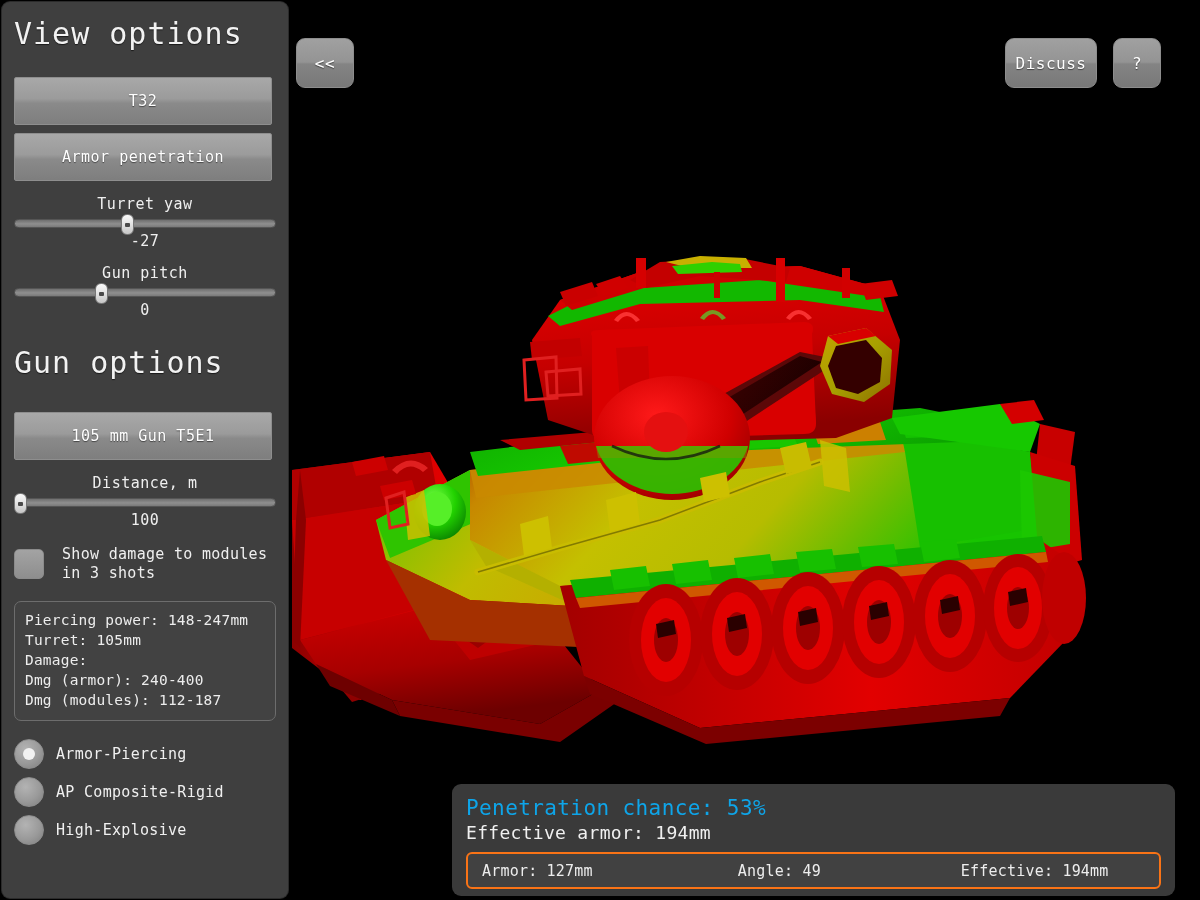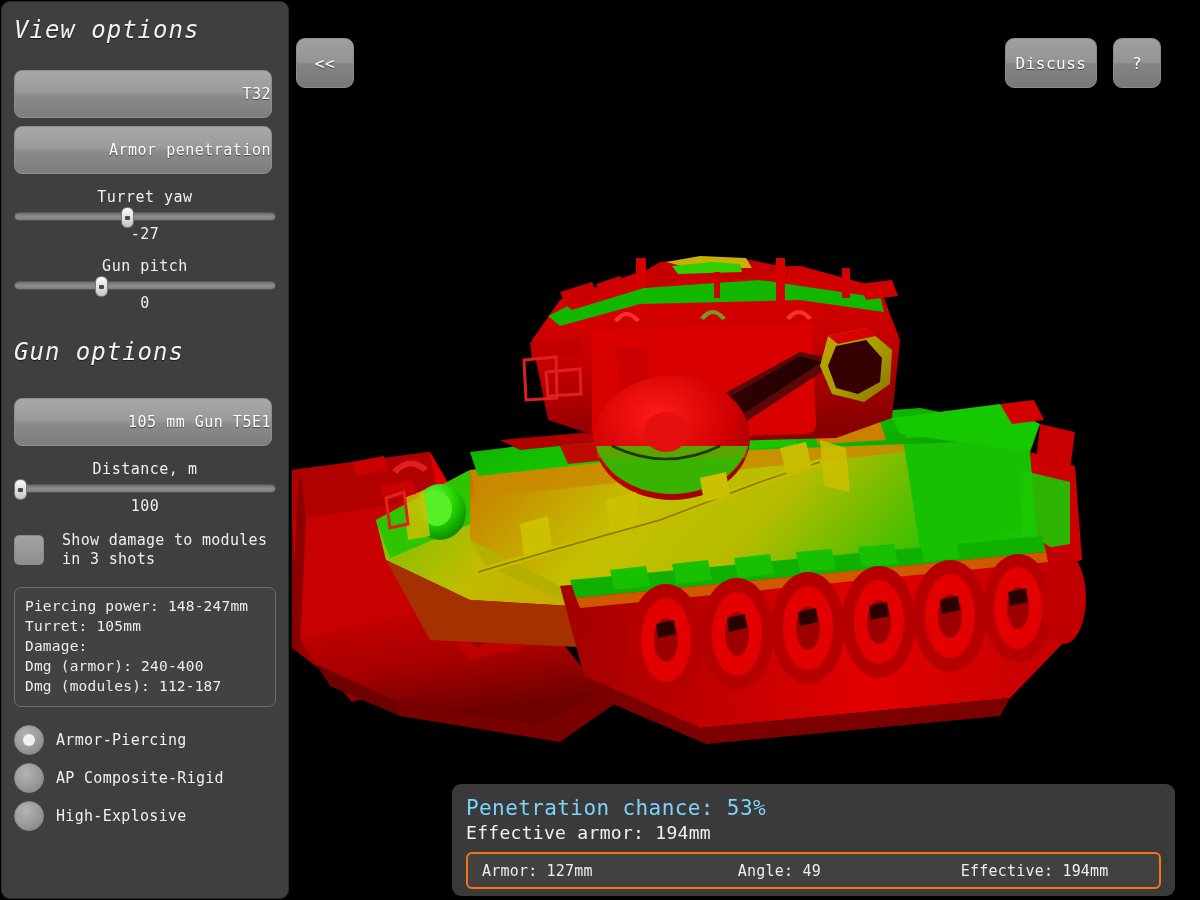--- a/index.html
+++ b/index.html
@@ -36,45 +36,43 @@
     height: 896px;
     background: #3f3f3f;
     border-radius: 8px;
     box-shadow: 0 0 0 1px #2b2b2b;
     padding: 0 12px;
     color: #e8e8e8;
   }
 
   .section-title {
     font-family: "DejaVu Sans Mono", monospace;
-    font-size: 24px;
+    font-size: 30px;
     letter-spacing: 1px;
     color: #f2f2f2;
     padding-top: 8px;
     text-shadow: 0 1px 1px rgba(0,0,0,.6);
-    font-style: italic;
   }
   #view-options-title { margin-top: 6px; }
   #gun-options-title { margin-top: 18px; }
 
   .wide-button {
     display: block;
     width: 258px;
     height: 48px;
     margin-top: 10px;
     border: 1px solid #8e8e8e;
-    border-radius: 8px;
+    border-radius: 2px;
     background: linear-gradient(180deg, #a8a8a8 0%, #9b9b9b 45%, #8a8a8a 55%, #7e7e7e 100%);
     color: #ffffff;
     font-family: "DejaVu Sans Mono", monospace;
     font-size: 15px;
     letter-spacing: .5px;
     cursor: pointer;
     text-shadow: 0 1px 1px rgba(0,0,0,.5);
-    text-align: right;
   }
   #tank-select-button { margin-top: 26px; }
   #mode-select-button { margin-top: 8px; }
   #gun-select-button  { margin-top: 32px; }
 
   .slider-label {
     text-align: center;
     font-family: "DejaVu Sans Mono", monospace;
     font-size: 15px;
     color: #efefef;
@@ -214,21 +212,21 @@
     position: absolute;
     left: 452px; top: 784px;
     width: 723px; height: 112px;
     background: #3a3a3a;
     border-radius: 9px;
     padding: 12px 14px 0 14px;
   }
   #penetration-chance-text {
     font-family: "DejaVu Sans Mono", monospace;
     font-size: 21px;
-    color: #7dd3fc;
+    color: #0ea5e9;
     letter-spacing: .4px;
   }
   #effective-armor-text {
     font-family: "DejaVu Sans Mono", monospace;
     font-size: 18px;
     color: #f0f0f0;
     letter-spacing: .3px;
     margin-top: 2px;
   }
   #armor-detail-row {

